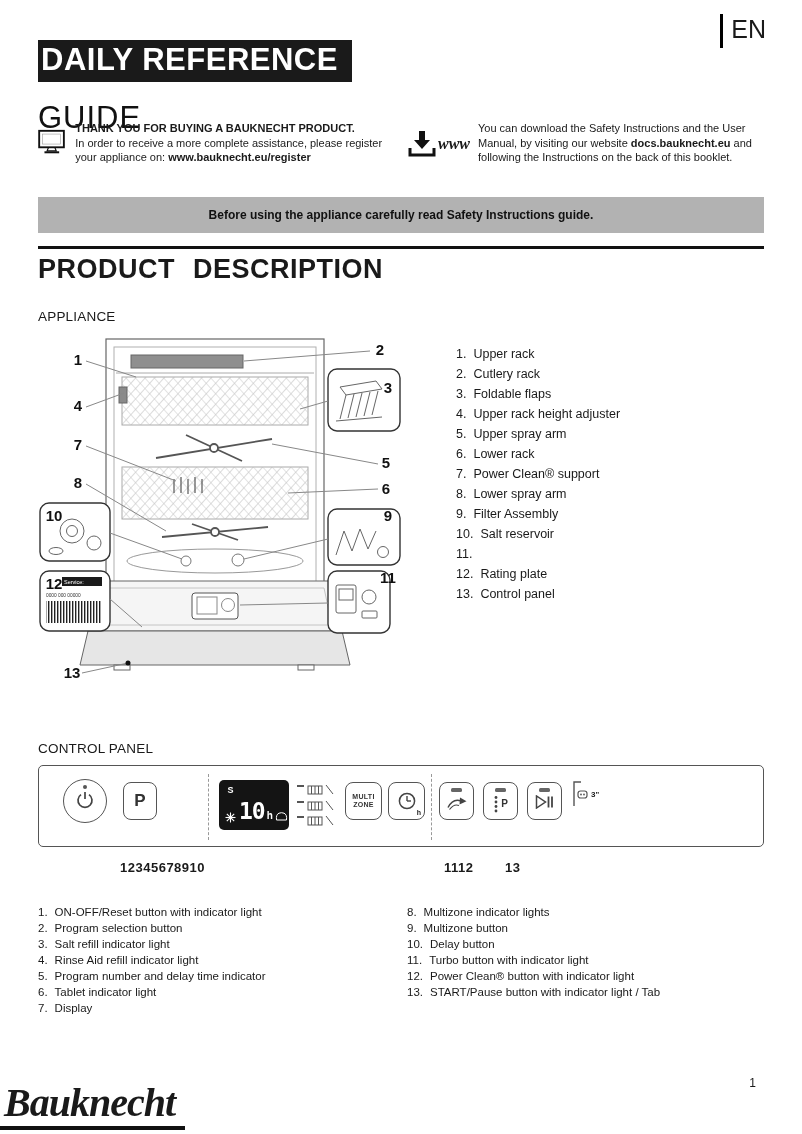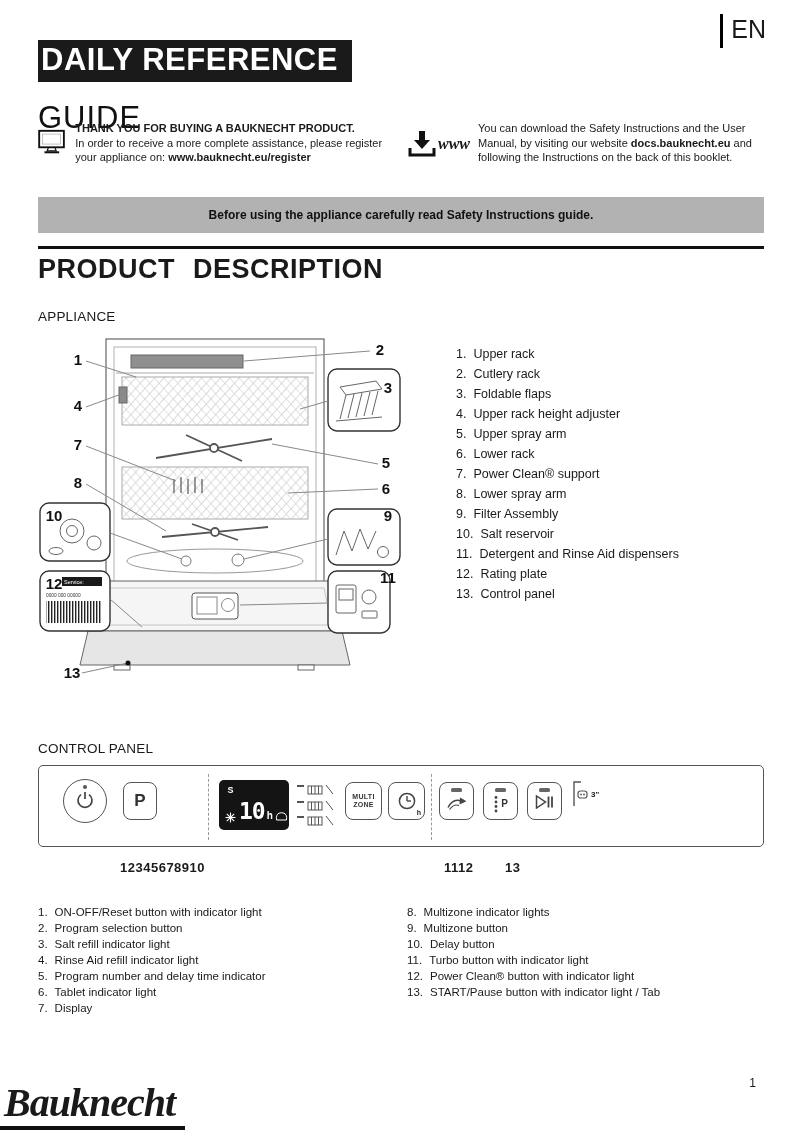--- a/index.html
+++ b/index.html
@@ -296,21 +296,20 @@
         <span>Filter Assembly</span>
       </div>
 
       <div class="li">
         <span class="num">10.</span>
         <span>Salt reservoir</span>
       </div>
 
       <div class="li">
         <span class="num">11.</span>
-        <span>Detergent and Rinse Aid dispensers</span>
       </div>
 
       <div class="li">
         <span class="num">12.</span>
         <span>Rating plate</span>
       </div>
 
       <div class="li">
         <span class="num">13.</span>
         <span>Control panel</span>

